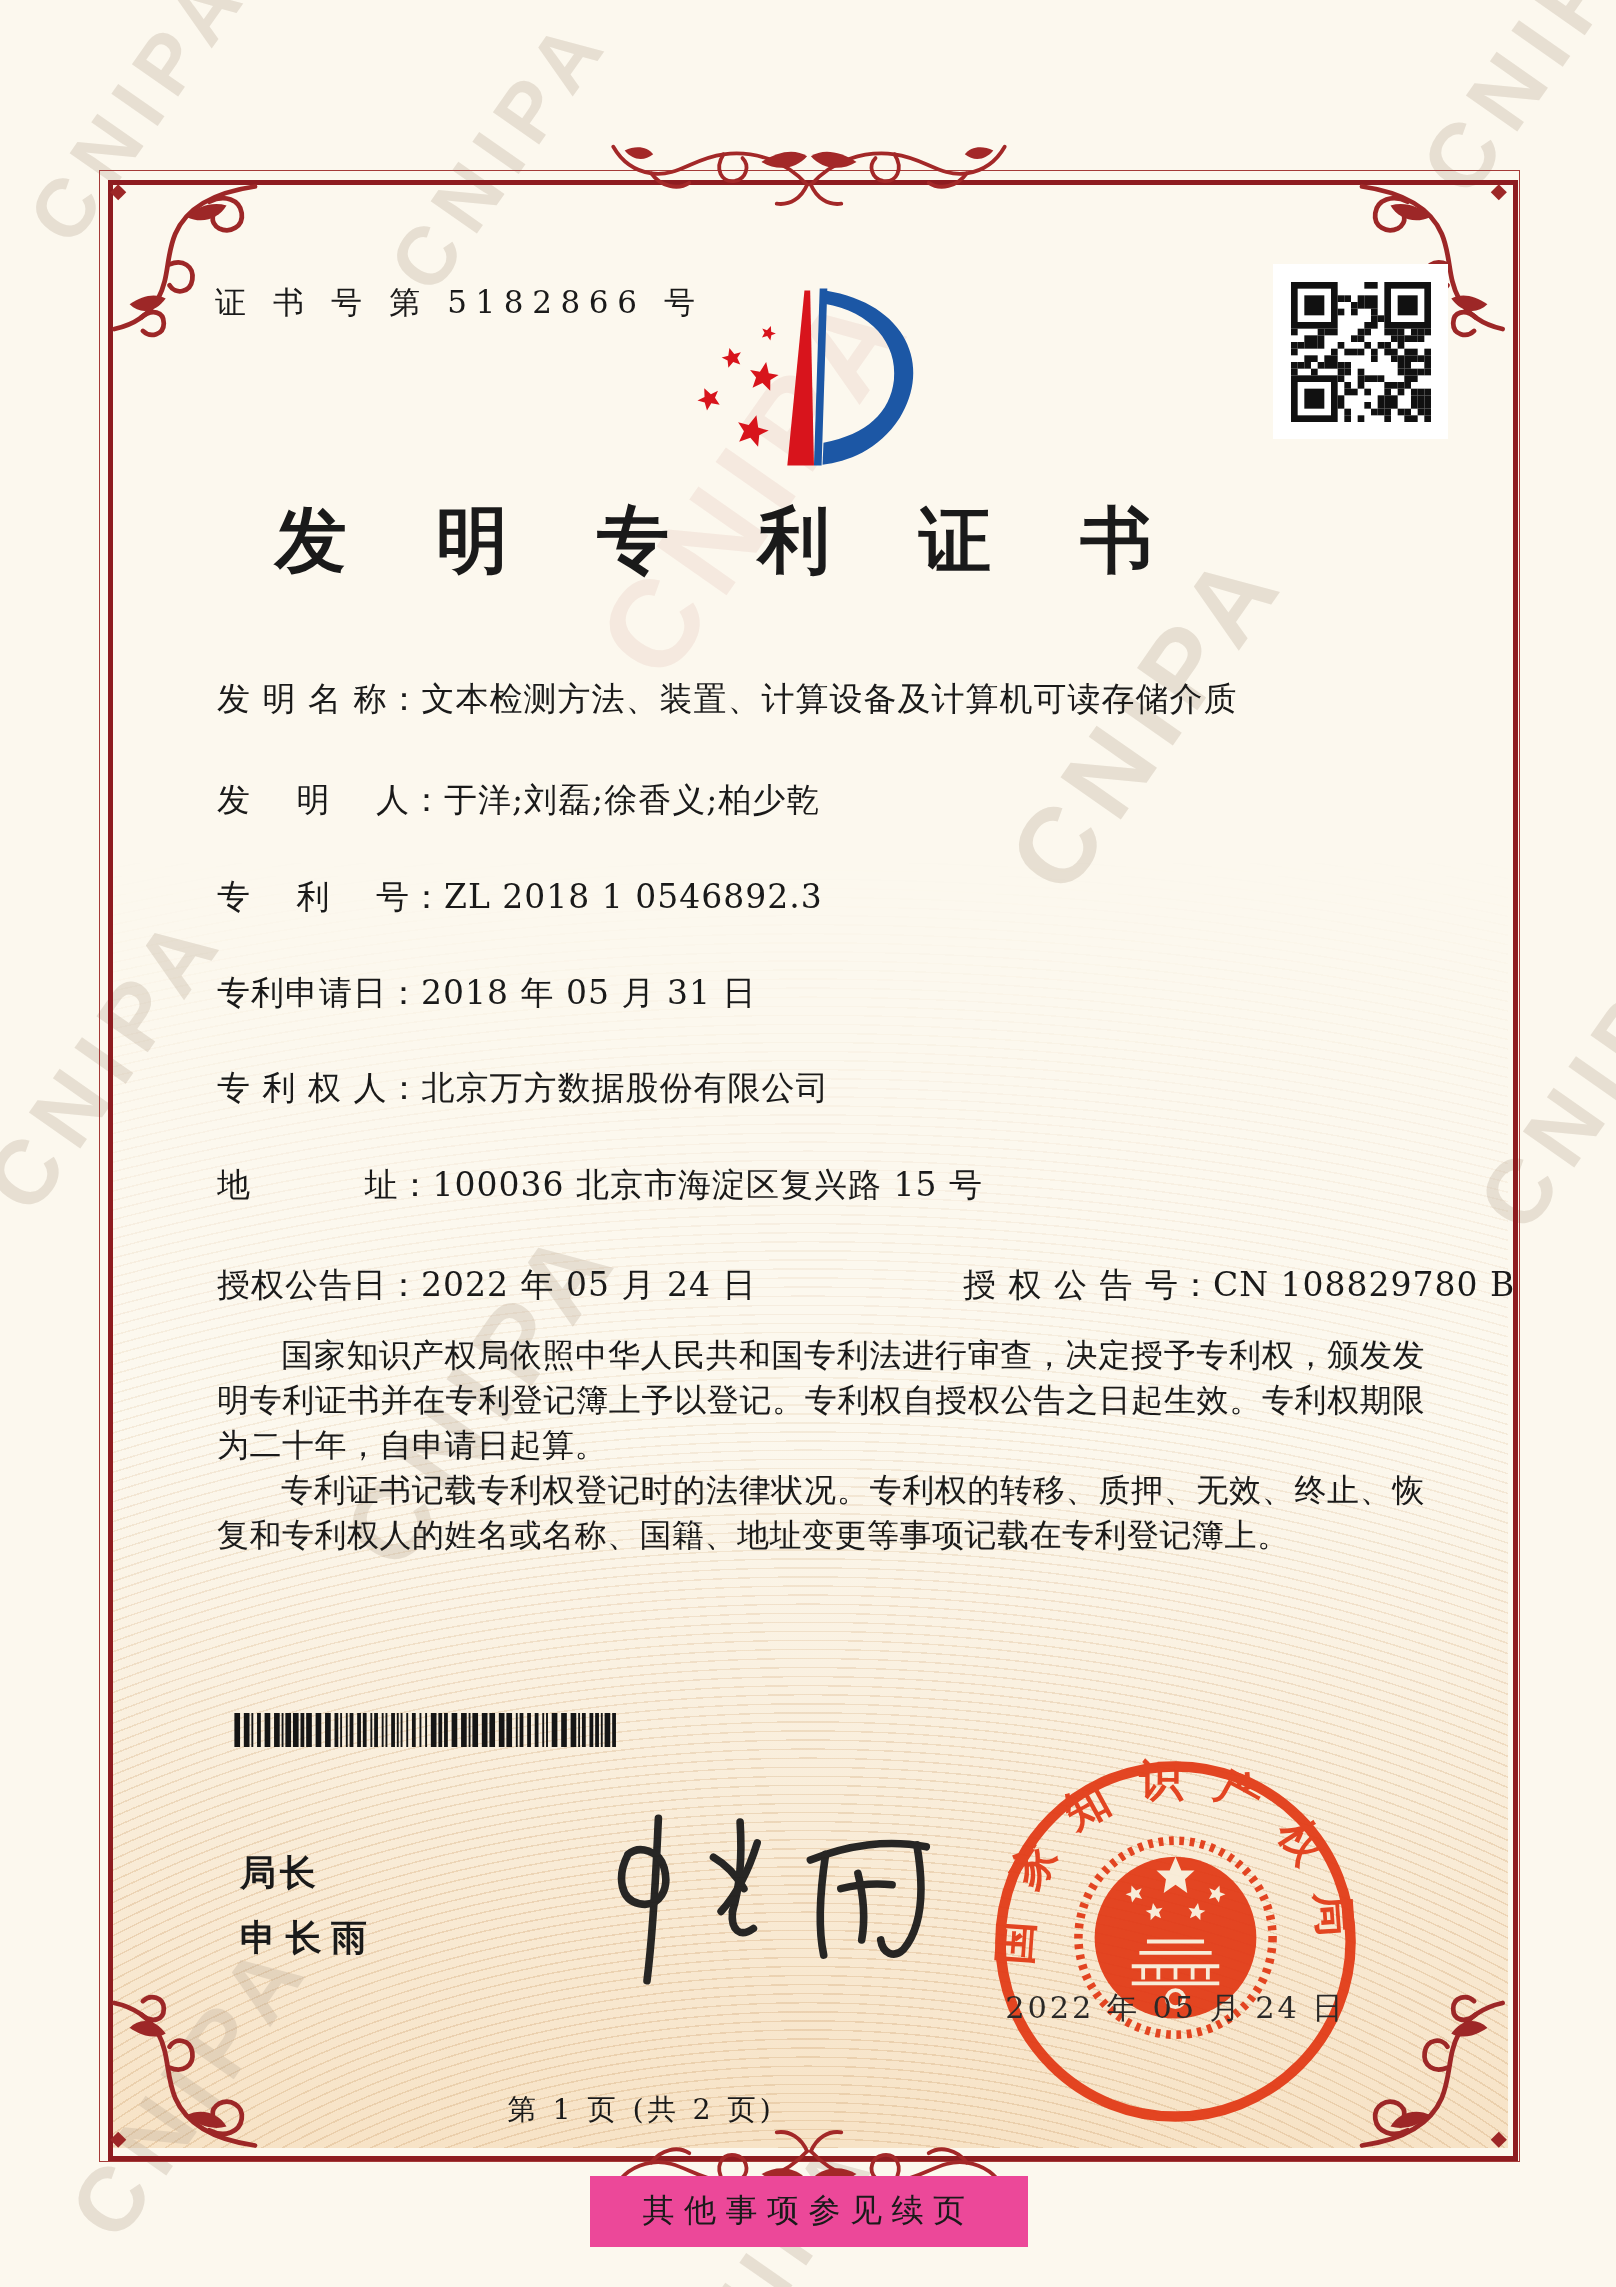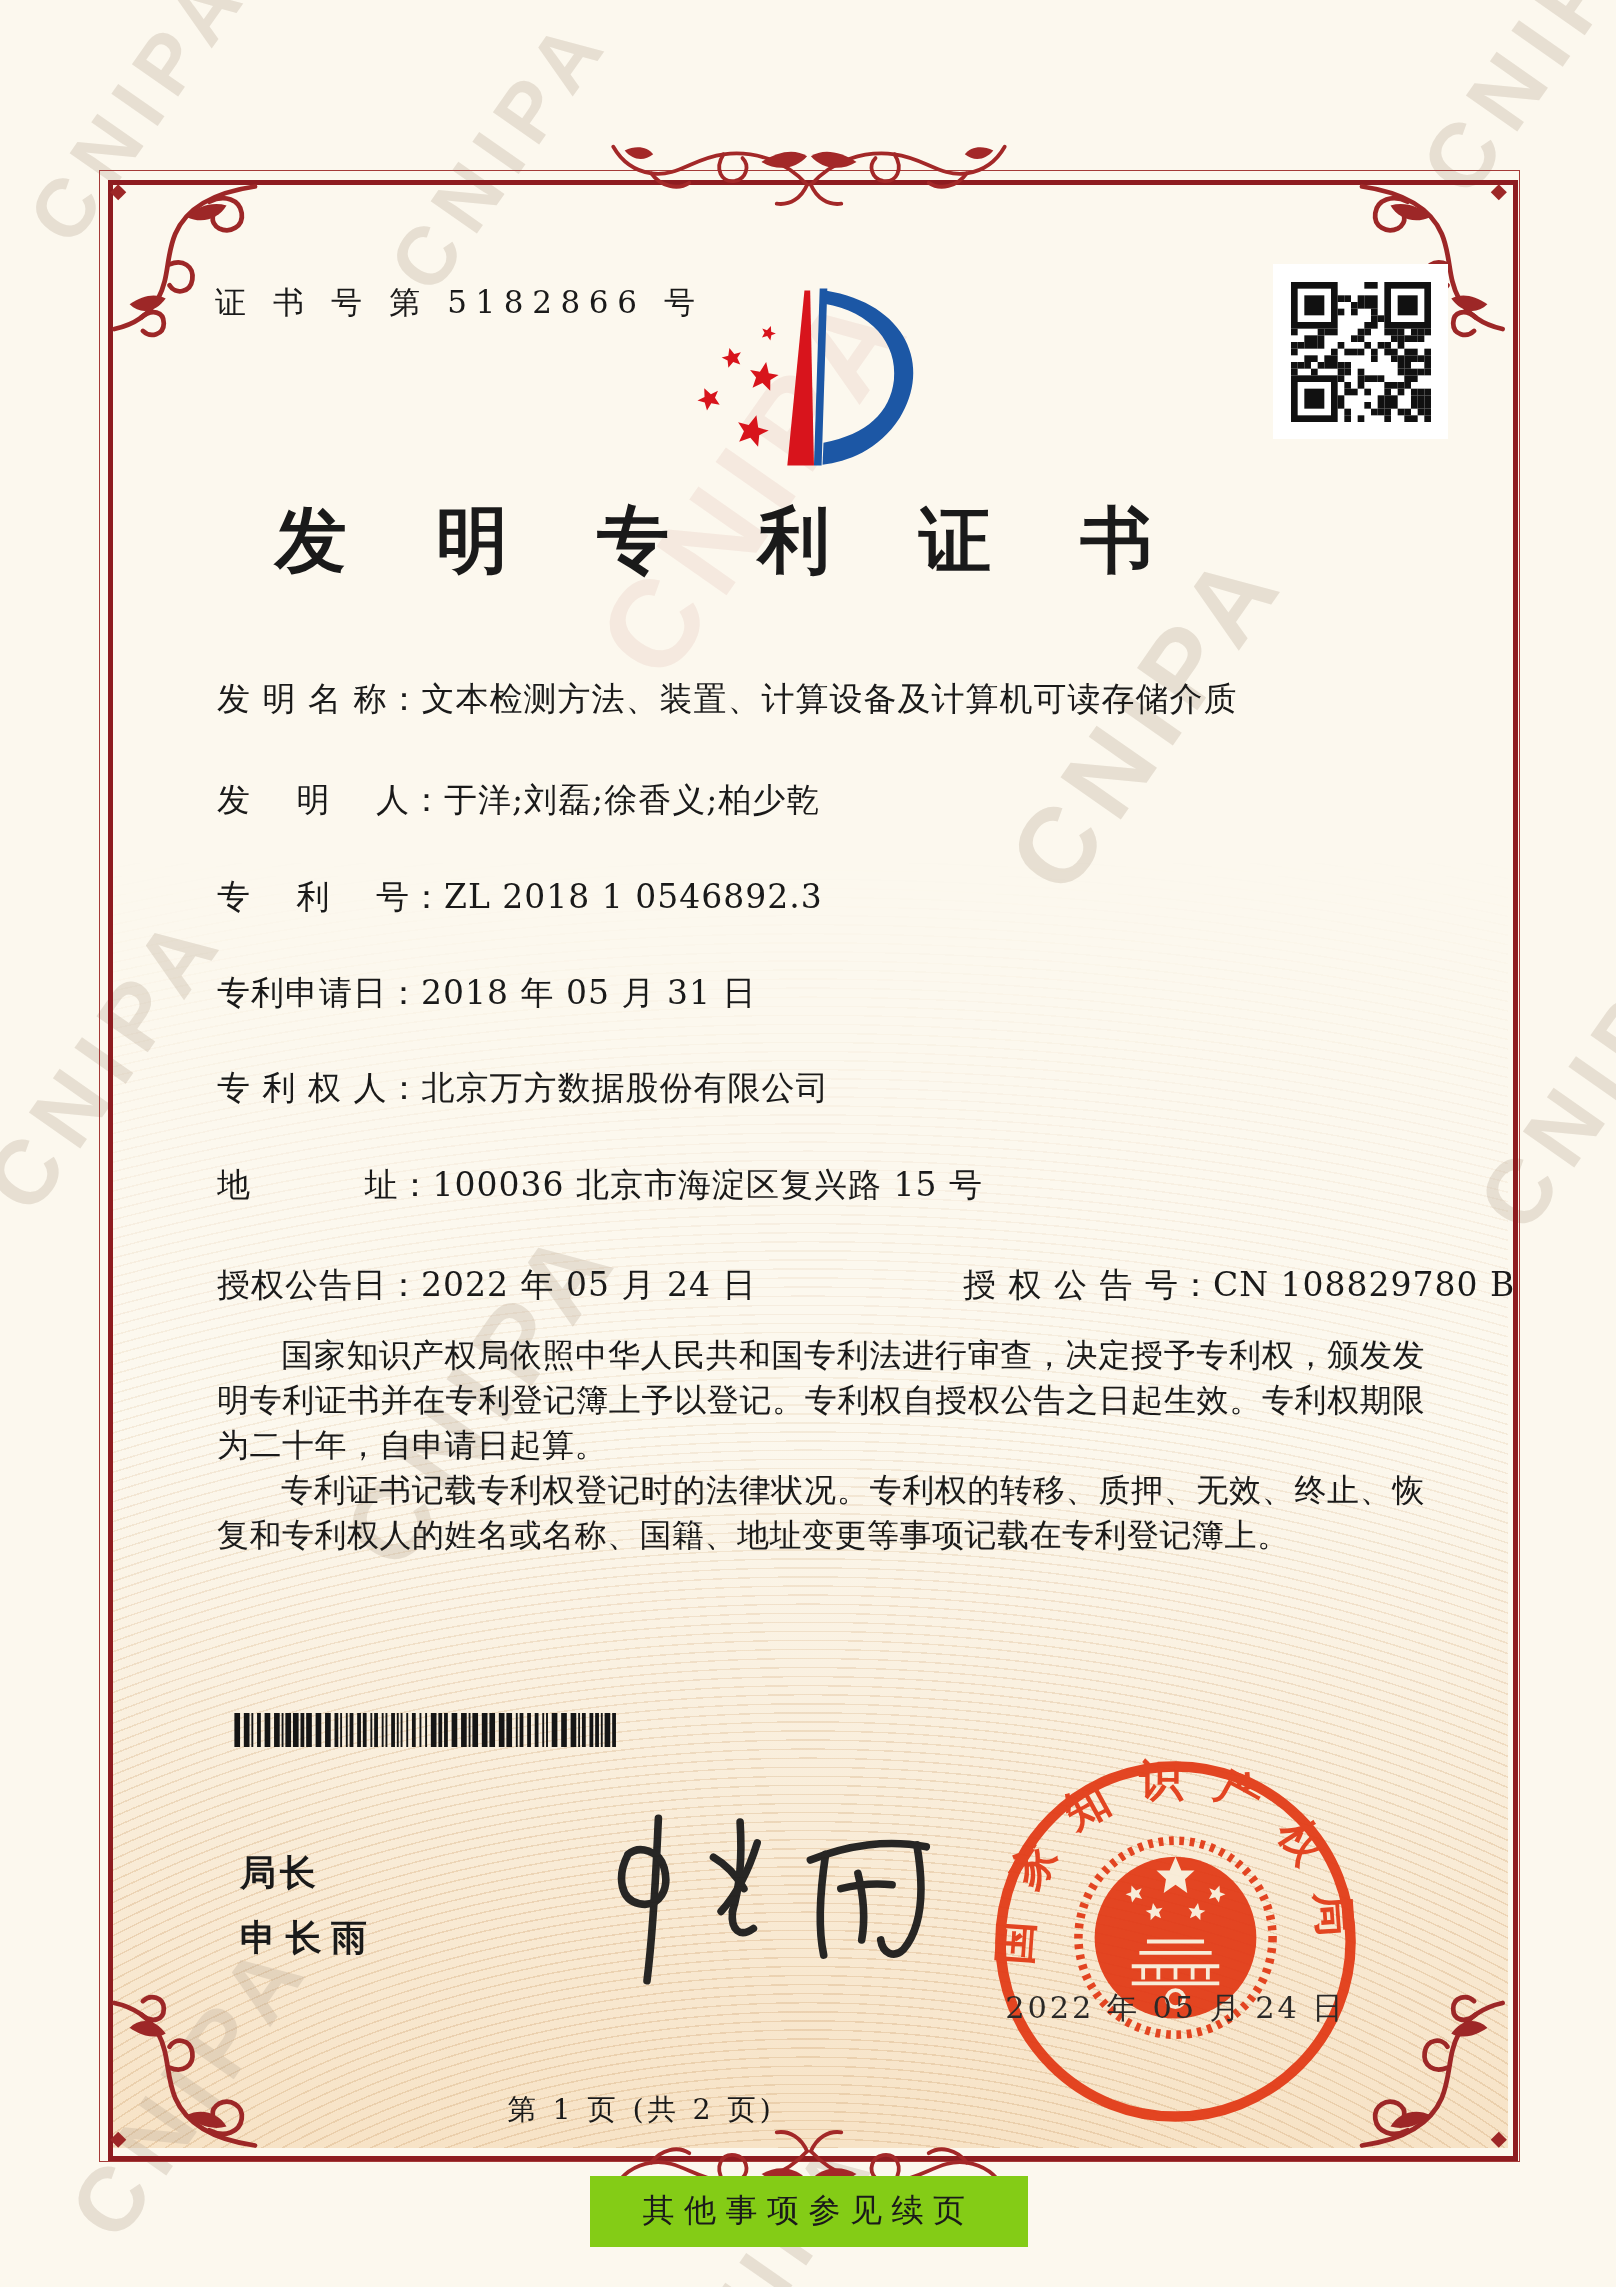--- a/index.html
+++ b/index.html
@@ -59,21 +59,21 @@
   .barcode{left:233px; top:1713px; width:390px; height:34px;}
   .director-label{left:240px; top:1849px; font-size:36px; letter-spacing:3.8px;
     font-family:"Liberation Sans",sans-serif; font-weight:600;}
   .director-name{left:240px; top:1914px; font-size:36px; letter-spacing:9.5px;
     font-family:"Liberation Sans",sans-serif; font-weight:600;}
   .signature{left:571px; top:1805px;}
   .seal{left:989px; top:1755px; width:373px; height:373px; opacity:.94;}
   .page-info{left:0; top:2091px; width:1282px; text-align:center; font-size:28.5px; letter-spacing:3.8px;}
   .footer-note{
     left:50%; top:2176px; transform:translateX(-50%); z-index:7;
-    background:#84cc16; padding:13.3px 53px;
+    background:#ec4899; padding:13.3px 53px;
     font-size:32px; letter-spacing:9.5px; white-space:nowrap;
   }
 </style>
 </head>
 <body>
 
 <div class="page">
 
   <div class="tint"></div>
   <div class="waves"></div>

